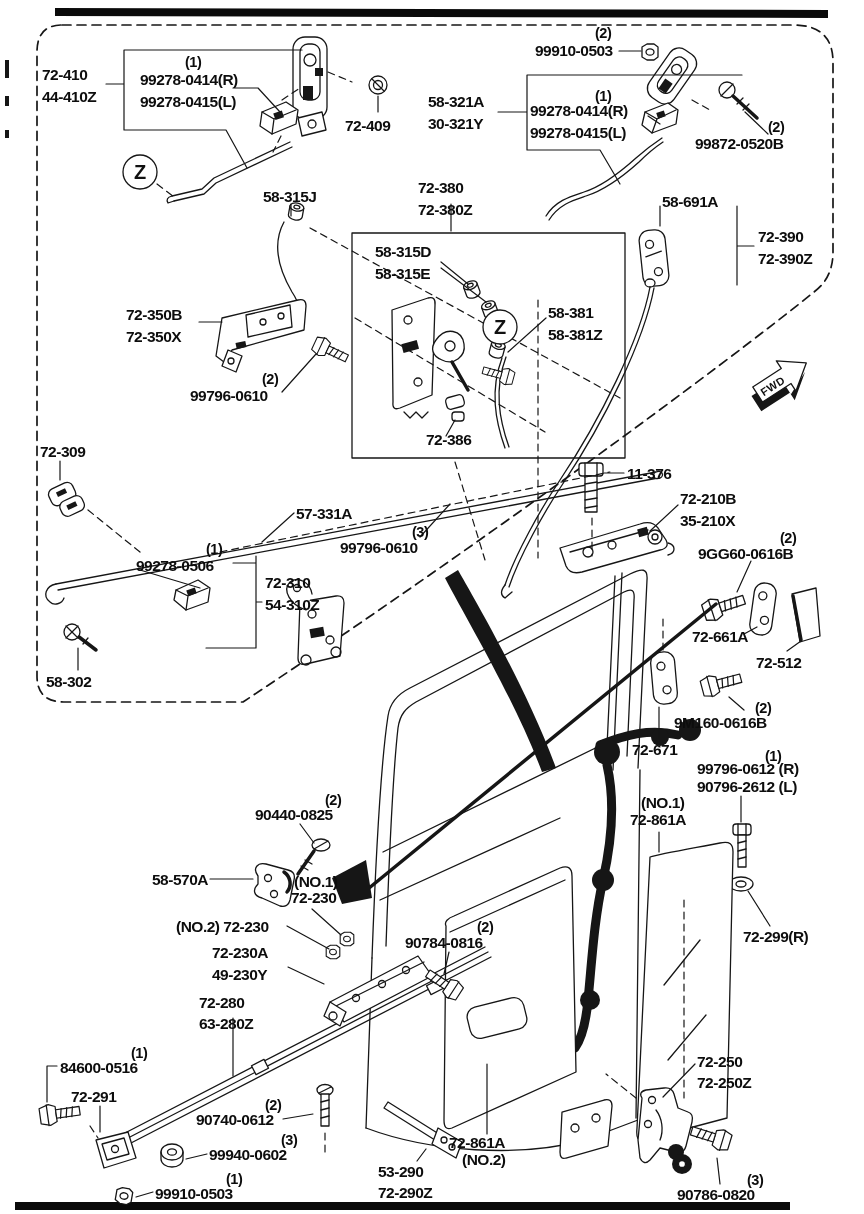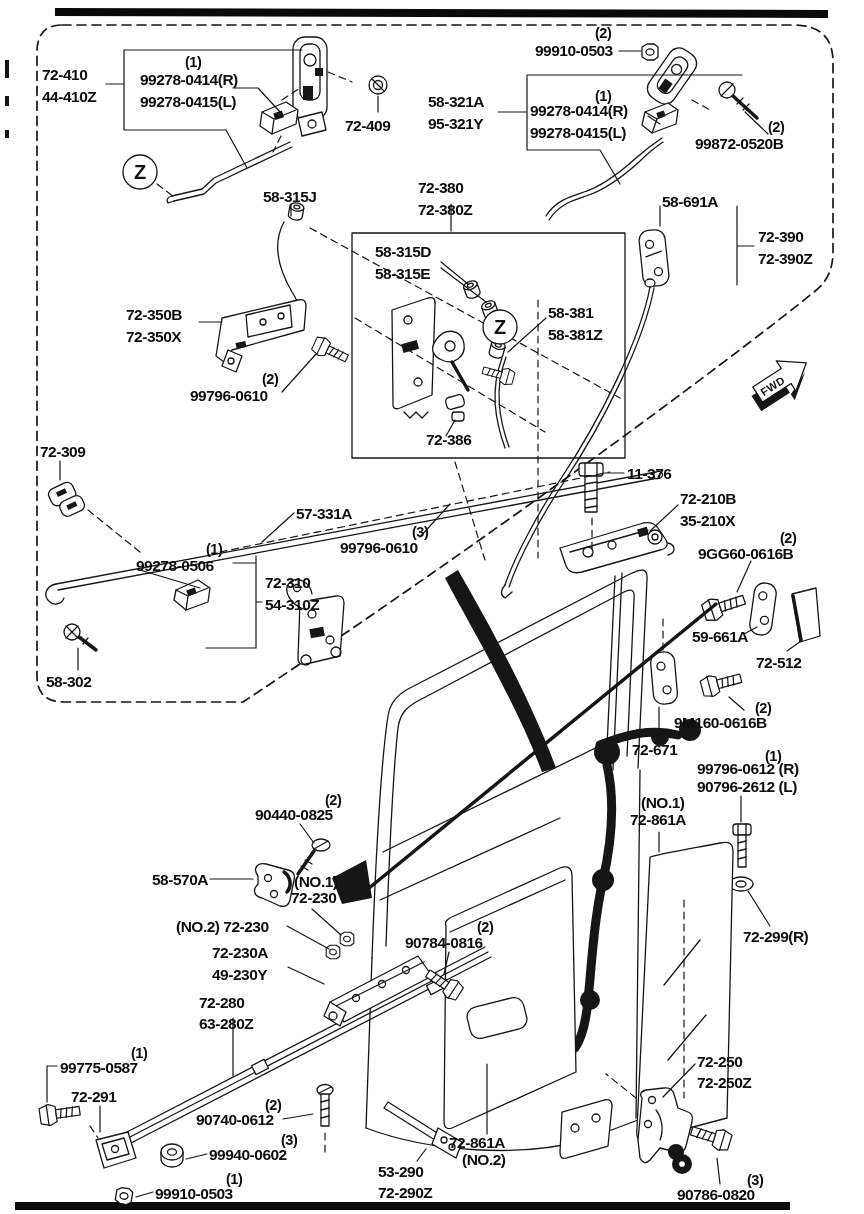--- a/index.html
+++ b/index.html
@@ -442,21 +442,21 @@
 </div>
 <div class="lbl" style="left:345px;top:115px">
   <div>72-409</div>
 </div>
 <div class="lbl qty" style="left:595px;top:22px">(2)</div>
 <div class="lbl" style="left:535px;top:40px">
   <div>99910-0503</div>
 </div>
 <div class="lbl" style="left:428px;top:91px">
   <div>58-321A</div>
-  <div>95-321Y</div>
+  <div>30-321Y</div>
 </div>
 <div class="lbl qty" style="left:595px;top:85px">(1)</div>
 <div class="lbl" style="left:530px;top:100px">
   <div>99278-0414(R)</div>
   <div>99278-0415(L)</div>
 </div>
 <div class="lbl qty" style="left:768px;top:116px">(2)</div>
 <div class="lbl" style="left:695px;top:133px">
   <div>99872-0520B</div>
 </div>
@@ -519,21 +519,21 @@
 </div>
 <div class="lbl" style="left:680px;top:488px">
   <div>72-210B</div>
   <div>35-210X</div>
 </div>
 <div class="lbl qty" style="left:780px;top:527px">(2)</div>
 <div class="lbl" style="left:698px;top:543px">
   <div>9GG60-0616B</div>
 </div>
 <div class="lbl" style="left:692px;top:626px">
-  <div>59-661A</div>
+  <div>72-661A</div>
 </div>
 <div class="lbl" style="left:756px;top:652px">
   <div>72-512</div>
 </div>
 <div class="lbl qty" style="left:755px;top:697px">(2)</div>
 <div class="lbl" style="left:674px;top:712px">
   <div>9M160-0616B</div>
 </div>
 <div class="lbl" style="left:632px;top:739px">
   <div>72-671</div>
@@ -571,21 +571,21 @@
 <div class="lbl qty" style="left:477px;top:916px">(2)</div>
 <div class="lbl" style="left:405px;top:932px">
   <div>90784-0816</div>
 </div>
 <div class="lbl" style="left:199px;top:992px;line-height:21px">
   <div>72-280</div>
   <div>63-280Z</div>
 </div>
 <div class="lbl qty" style="left:131px;top:1042px">(1)</div>
 <div class="lbl" style="left:60px;top:1057px">
-  <div>99775-0587</div>
+  <div>84600-0516</div>
 </div>
 <div class="lbl" style="left:71px;top:1086px">
   <div>72-291</div>
 </div>
 <div class="lbl qty" style="left:265px;top:1094px">(2)</div>
 <div class="lbl" style="left:196px;top:1109px">
   <div>90740-0612</div>
 </div>
 <div class="lbl qty" style="left:281px;top:1129px">(3)</div>
 <div class="lbl" style="left:209px;top:1144px">

